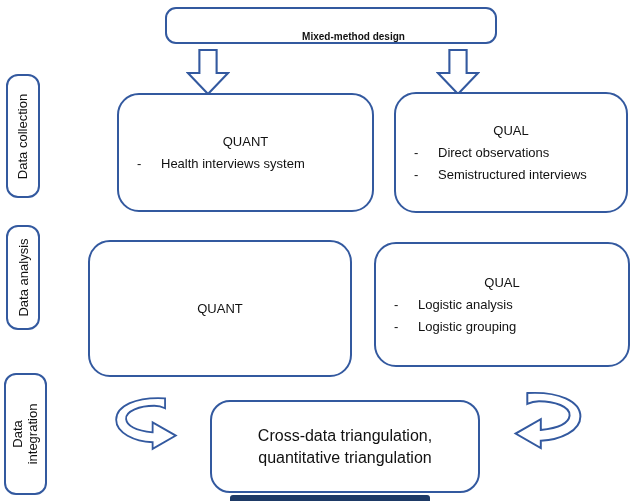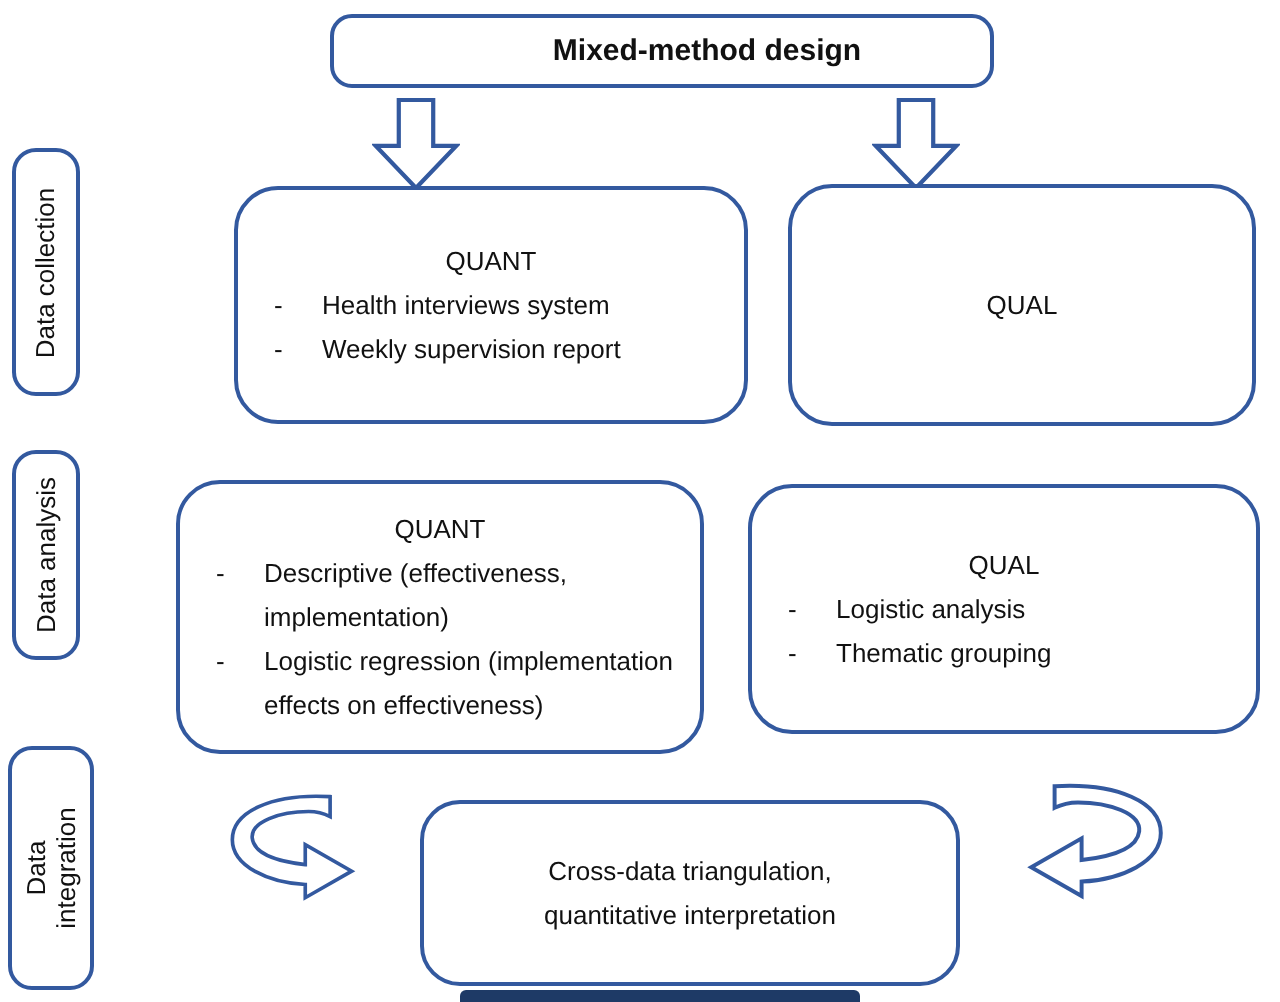--- a/index.html
+++ b/index.html
@@ -5,32 +5,32 @@
   html,body{margin:0;padding:0;background:#ffffff;}
   .stage{
     position:relative;width:640px;height:501px;background:#ffffff;overflow:hidden;
     font-family:"Liberation Sans","DejaVu Sans",sans-serif;color:#111;
   }
   .box{
     position:absolute;background:#ffffff;border:2px solid #33599f;box-sizing:border-box;
   }
   .top-box{
     left:165px;top:7px;width:332px;height:37px;border-radius:11px;
-    display:flex;align-items:center;justify-content:center;
-    font-size:15px;font-weight:700;padding-left:45px;
+    display:flex;align-items:flex-end;justify-content:center;
+    font-size:10px;font-weight:700;padding-left:45px;
   }
   .big{border-radius:22px;display:flex;flex-direction:column;justify-content:center;}
   .quant-collect{left:117px;top:93px;width:257px;height:119px;}
   .qual-collect{left:394px;top:92px;width:234px;height:121px;}
   .quant-analysis{left:88px;top:240px;width:264px;height:137px;}
   .qual-analysis{left:374px;top:242px;width:256px;height:125px;}
   .cross-box{
     left:210px;top:400px;width:270px;height:93px;border-radius:20px;
     display:flex;flex-direction:column;justify-content:center;text-align:center;
-    font-size:13px;line-height:22px;padding:0 10px;
+    font-size:16px;line-height:22px;padding:0 10px;
   }
   .box-title{text-align:center;font-size:13px;line-height:22px;}
   .box ul{margin:0;padding:0 8px 0 16px;list-style:none;font-size:13px;line-height:22px;}
   .box li{position:relative;padding-left:26px;}
   .box li::before{content:"-";position:absolute;left:2px;top:0;}
   .sidebar{
     border-radius:12px;display:flex;align-items:center;justify-content:center;
     font-size:13px;
   }
   .sidebar .rot{transform:rotate(-90deg);white-space:nowrap;line-height:15px;}
@@ -77,51 +77,50 @@
     <span class="rot">Data analysis</span>
   </div>
   <div class="box sidebar sb3">
     <span class="rot wrap">Data integration</span>
   </div>
 
   <div class="box big quant-collect">
     <div class="box-title">QUANT</div>
     <ul>
       <li>Health interviews system</li>
-      <li>Weekly supervision report</li>
     </ul>
   </div>
   <div class="box big qual-collect">
     <div class="box-title">QUAL</div>
+    <ul>
+      <li>Direct observations</li>
+      <li>Semistructured interviews</li>
+    </ul>
   </div>
 
   <div class="box big quant-analysis">
     <div class="box-title">QUANT</div>
-    <ul>
-      <li>Descriptive (effectiveness, implementation)</li>
-      <li>Logistic regression (implementation effects on effectiveness)</li>
-    </ul>
   </div>
   <div class="box big qual-analysis">
     <div class="box-title">QUAL</div>
     <ul>
       <li>Logistic analysis</li>
-      <li>Thematic grouping</li>
+      <li>Logistic grouping</li>
     </ul>
   </div>
 
   <div class="icon curve-l">
     <svg viewBox="0 0 80 70">
       <path class="shape" d="M 63 4 C 28 2, 4 13, 4 30 C 4 46, 26 56, 48 57 L 48 65 L 76 49 L 48 33 L 48 45 C 30 43, 17 38, 16 29 C 15 19, 33 13, 50 13 C 55 13, 59 14, 63 16 Z"></path>
     </svg>
   </div>
 
   <div class="box cross-box">
     <div>Cross-data triangulation,</div>
-    <div>quantitative interpretation</div>
+    <div>quantitative triangulation</div>
   </div>
 
   <div class="icon curve-r">
     <svg viewBox="0 0 80 70">
       <g transform="translate(80 0) scale(-1 1)">
         <path class="shape" d="M 63 4 C 28 2, 4 13, 4 30 C 4 46, 26 56, 48 57 L 48 65 L 76 49 L 48 33 L 48 45 C 30 43, 17 38, 16 29 C 15 19, 33 13, 50 13 C 55 13, 59 14, 63 16 Z"></path>
       </g>
     </svg>
   </div>
 

